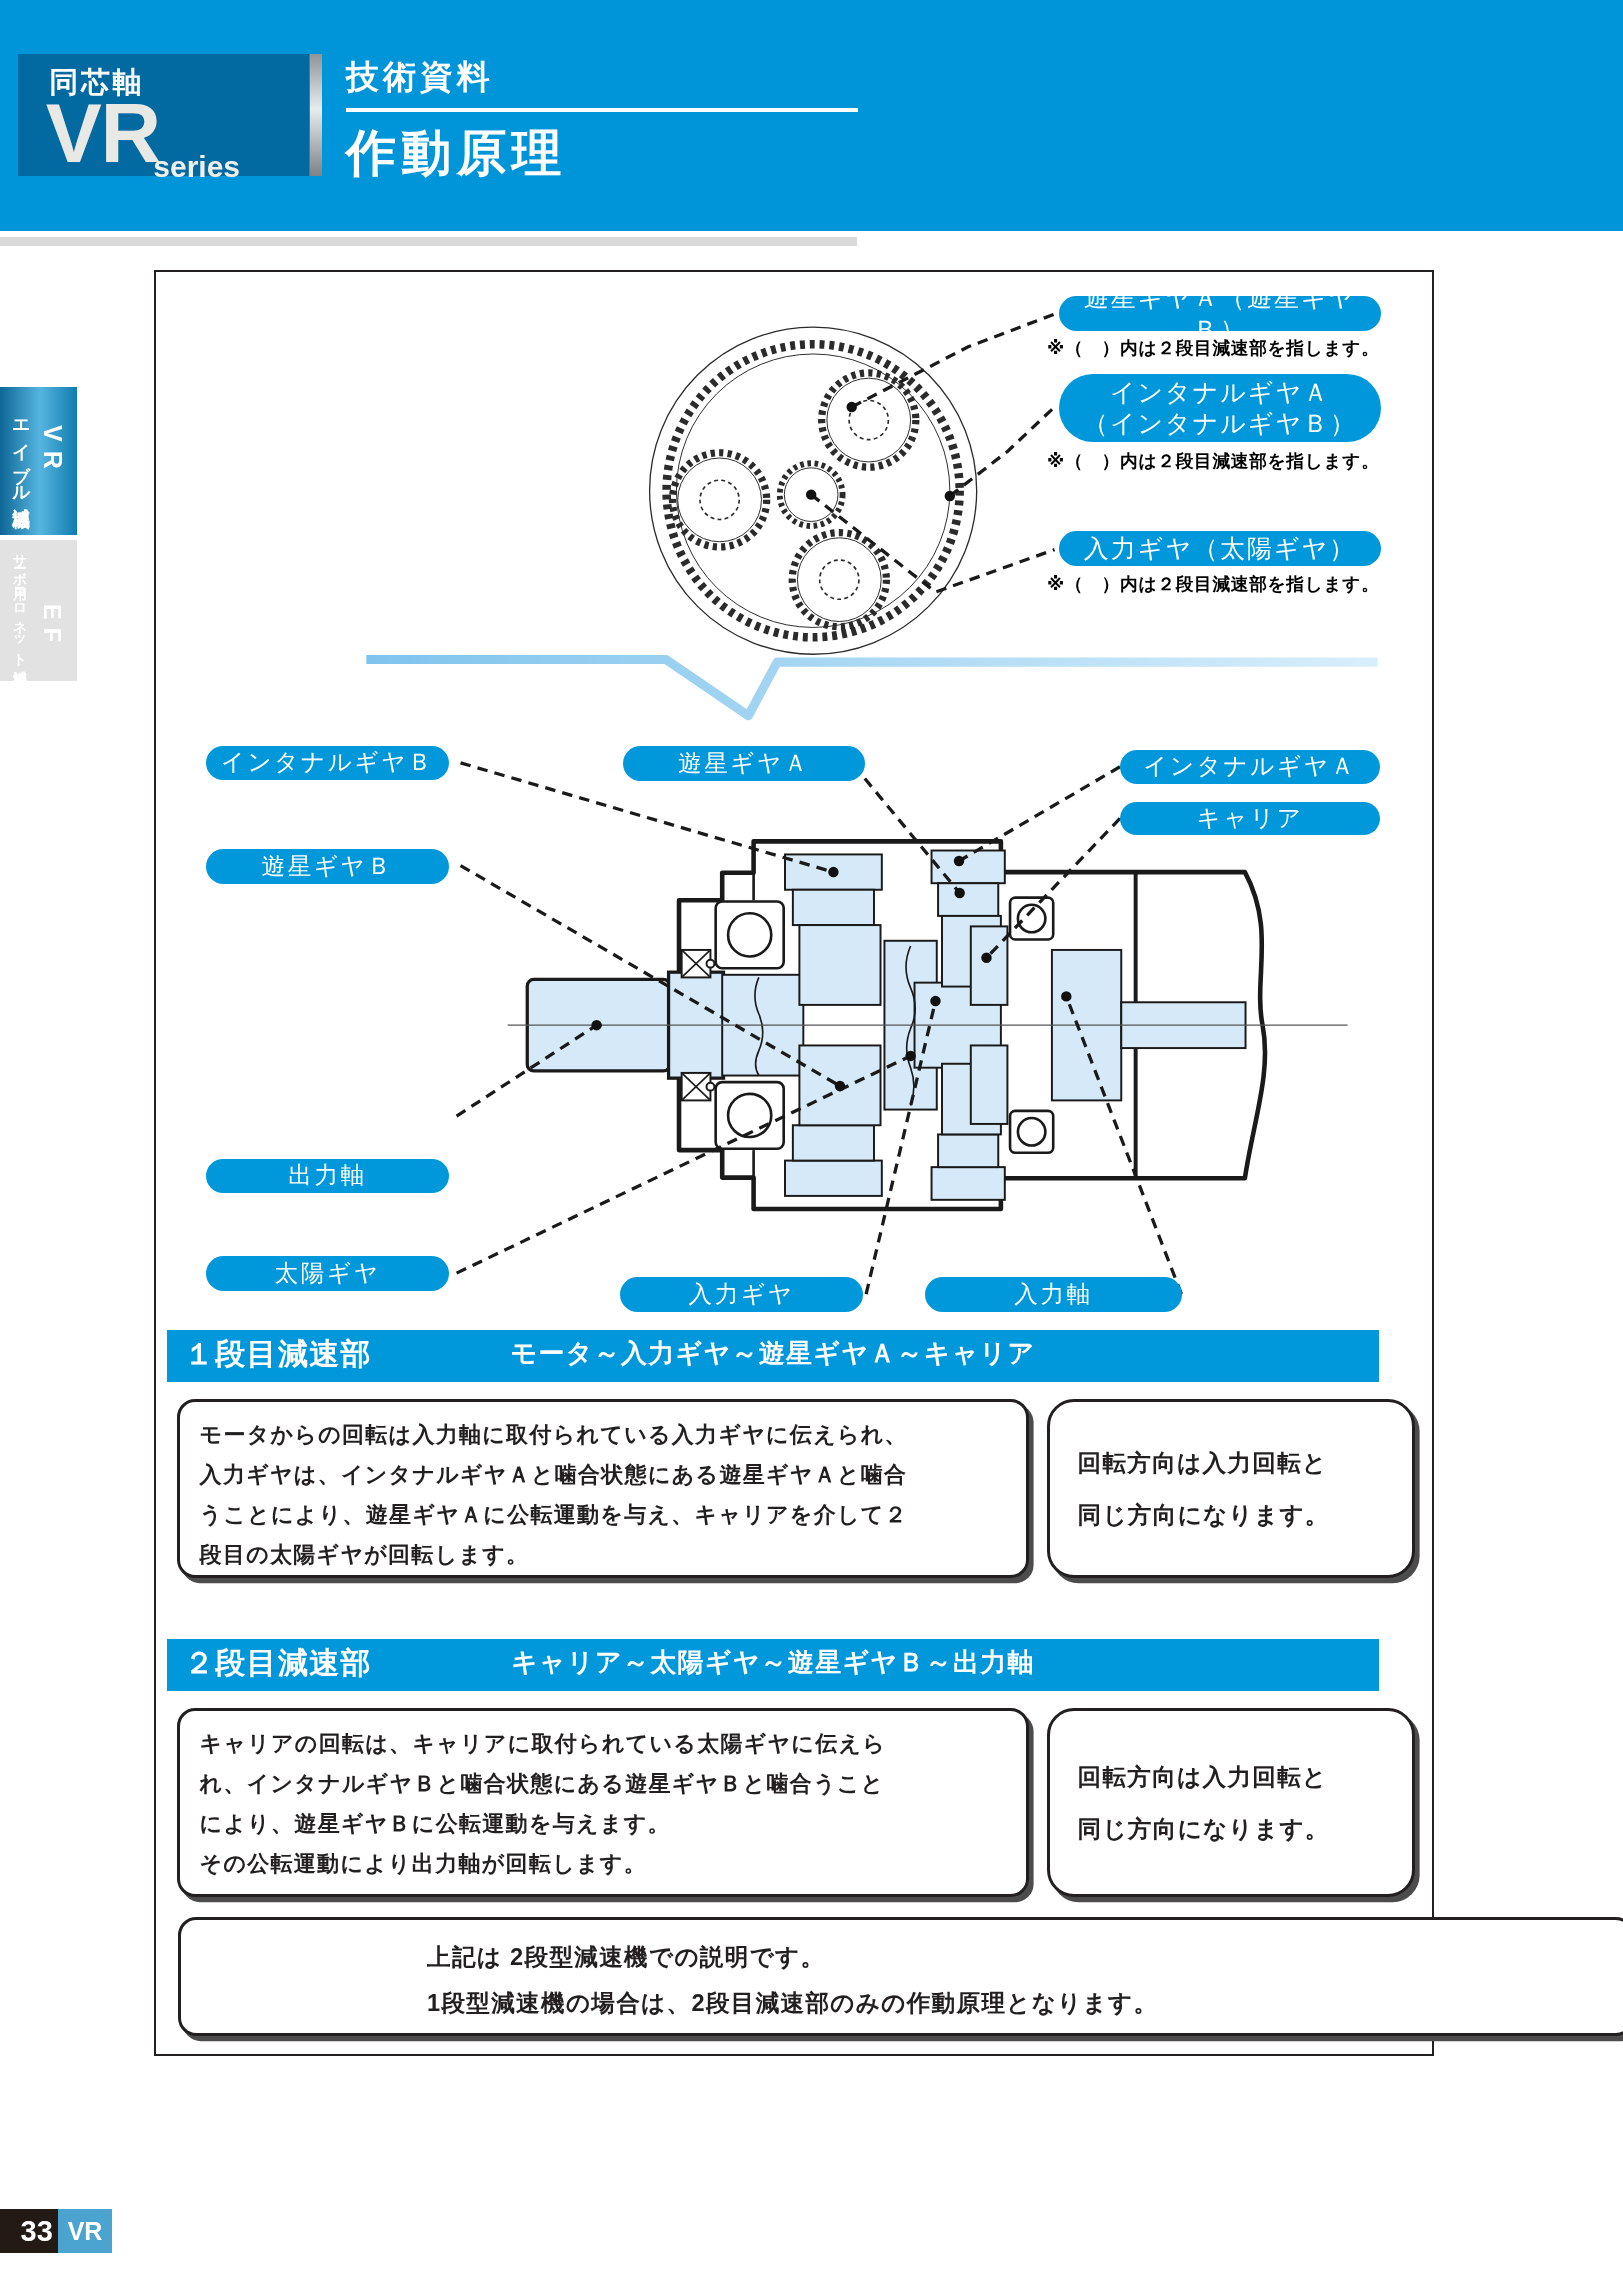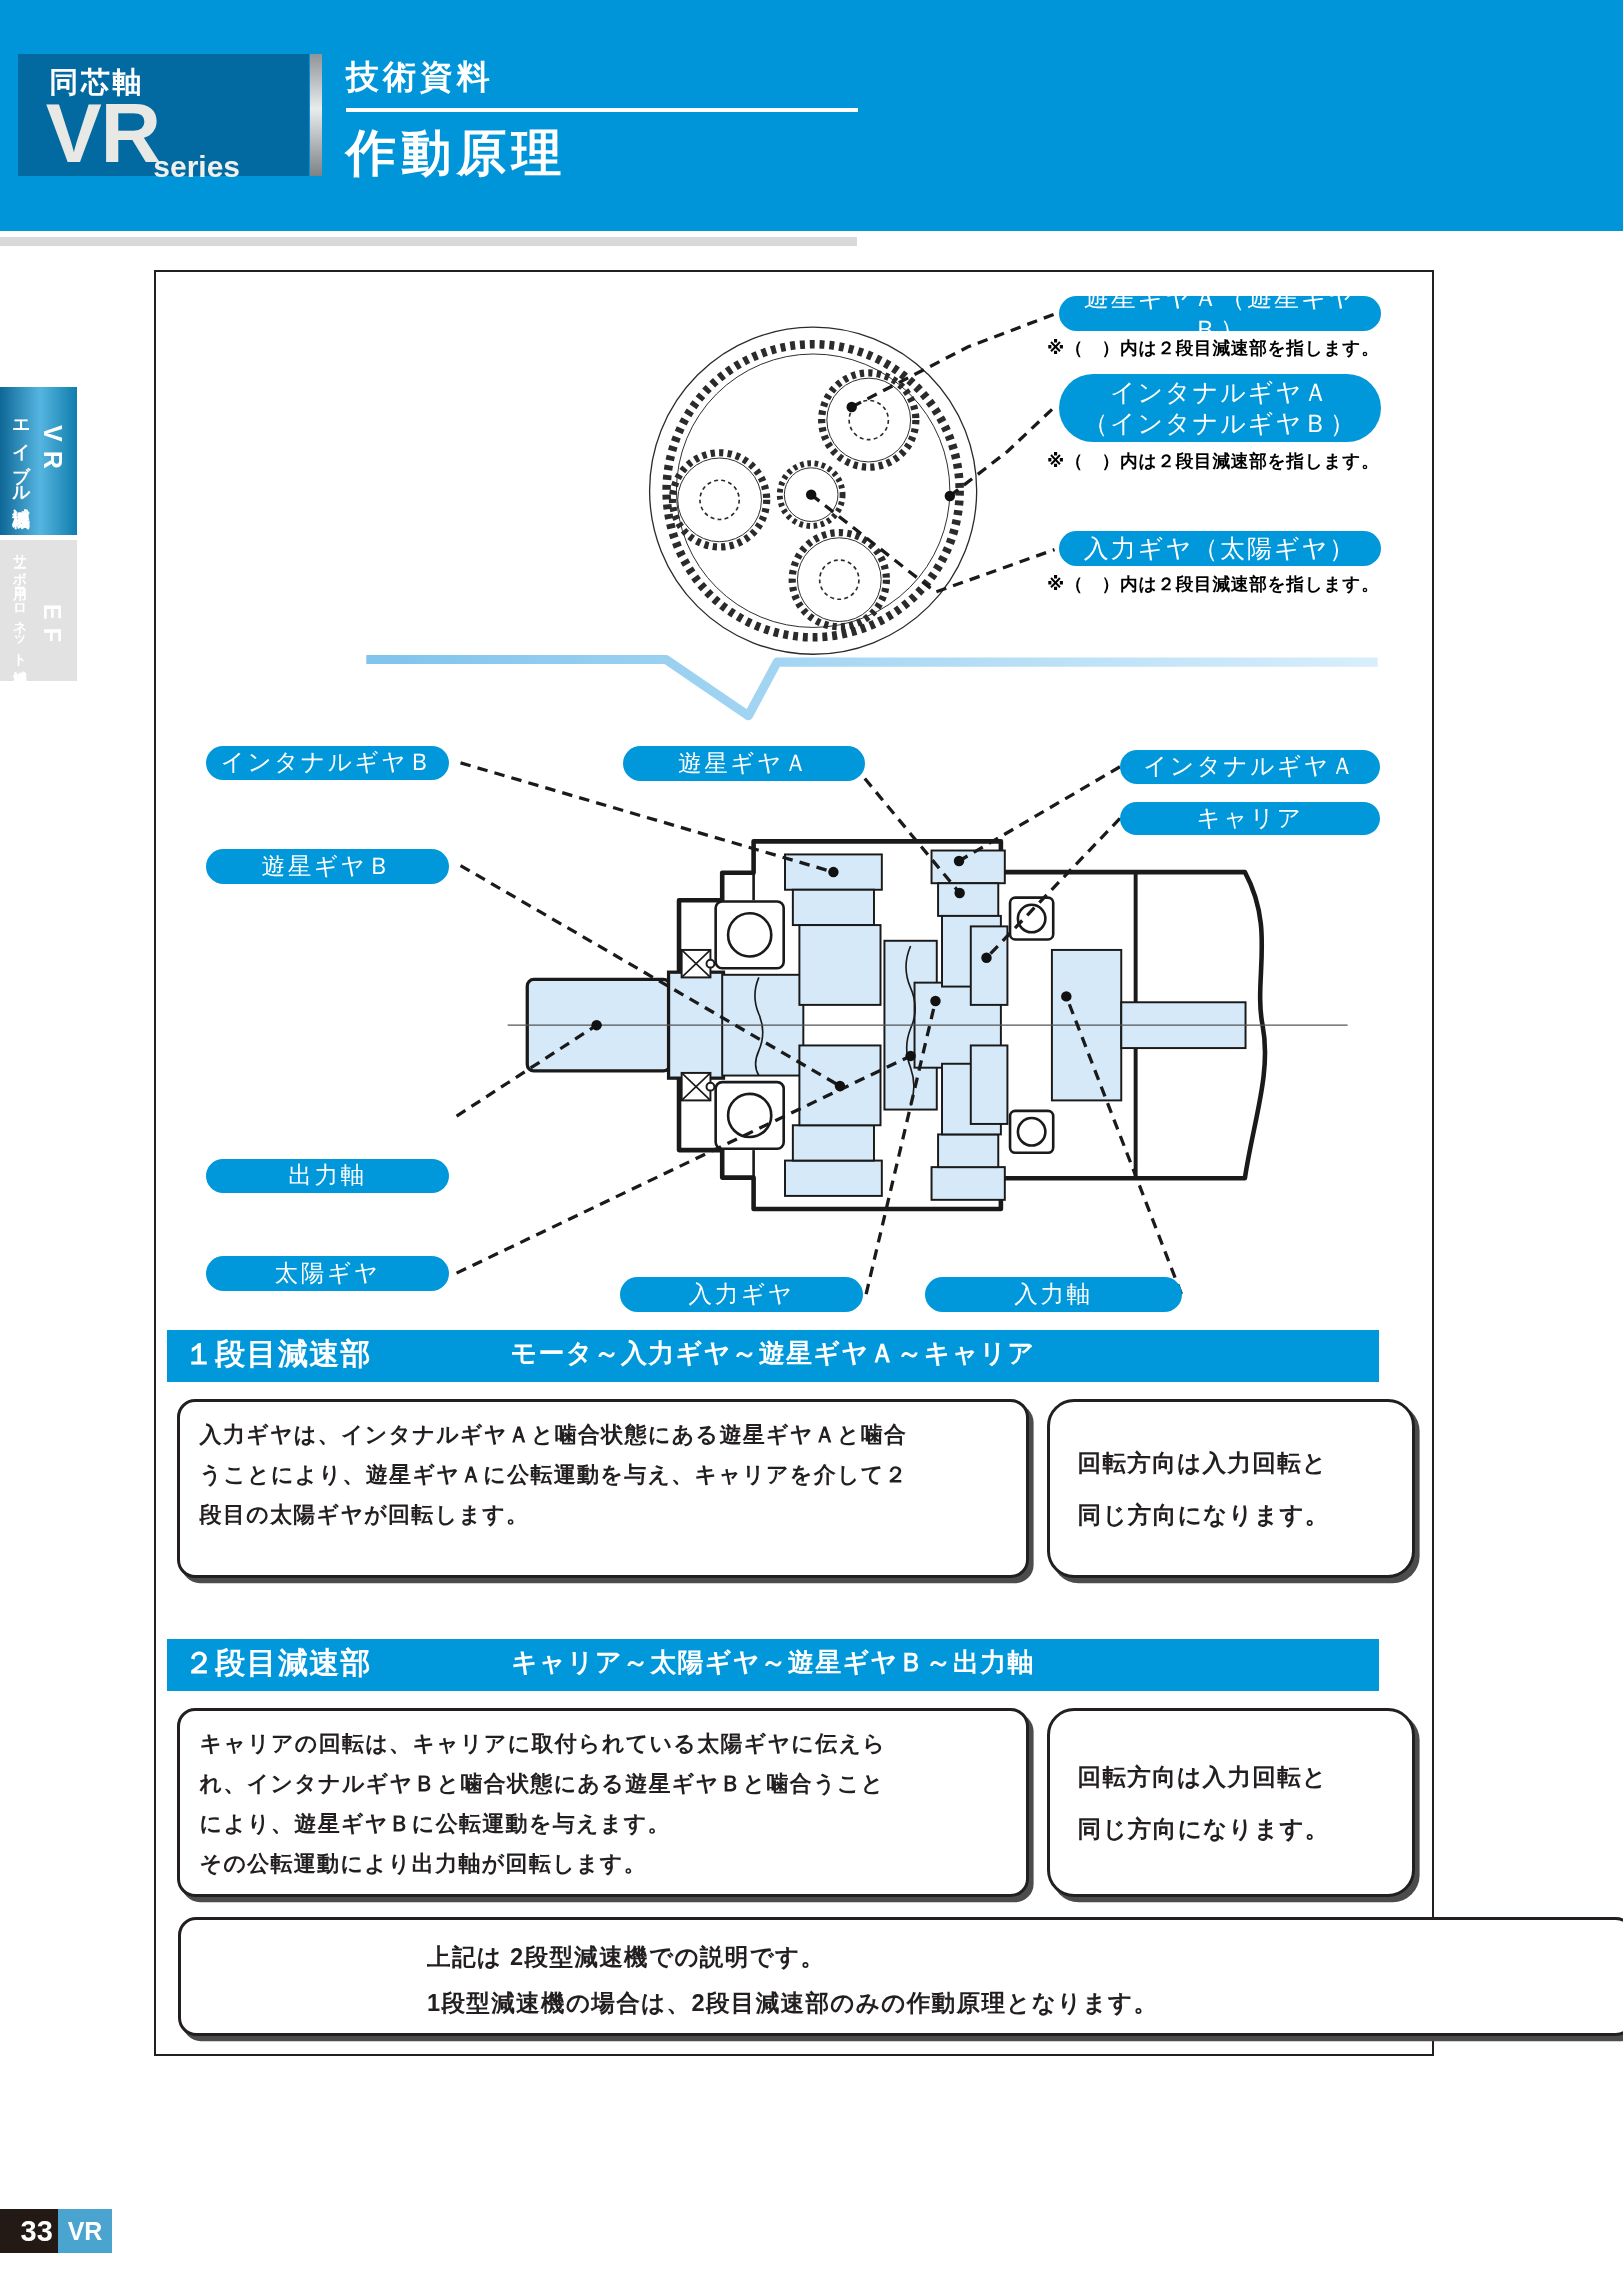--- a/index.html
+++ b/index.html
@@ -250,20 +250,21 @@
   <div class="pill med" style="left:206px;top:1153px;width:243px;height:34px;margin-top:6px;">出力軸</div>
   <div class="pill med" style="left:206px;top:1256px;width:243px;height:35px;">太陽ギヤ</div>
   <div class="pill med" style="left:620px;top:1277px;width:243px;height:35px;">入力ギヤ</div>
   <div class="pill med" style="left:925px;top:1277px;width:257px;height:35px;">入力軸</div>
 
   <div class="band" style="top:1330px;">
     <div class="bleft">１段目減速部</div>
     <div class="bcenter">モータ～入力ギヤ～遊星ギヤＡ～キャリア</div>
   </div>
   <div class="tbox" id="box1">
+    <div class="bl">モータからの回転は入力軸に取付られている入力ギヤに伝えられ、</div>
     <div class="bl">入力ギヤは、インタナルギヤＡと噛合状態にある遊星ギヤＡと噛合</div>
     <div class="bl">うことにより、遊星ギヤＡに公転運動を与え、キャリアを介して２</div>
     <div class="bl">段目の太陽ギヤが回転します。</div>
   </div>
   <div class="tbox sidebox" id="side1">
     <div class="bl">回転方向は入力回転と</div>
     <div class="bl">同じ方向になります。</div>
   </div>
 
   <div class="band" style="top:1639px;">

